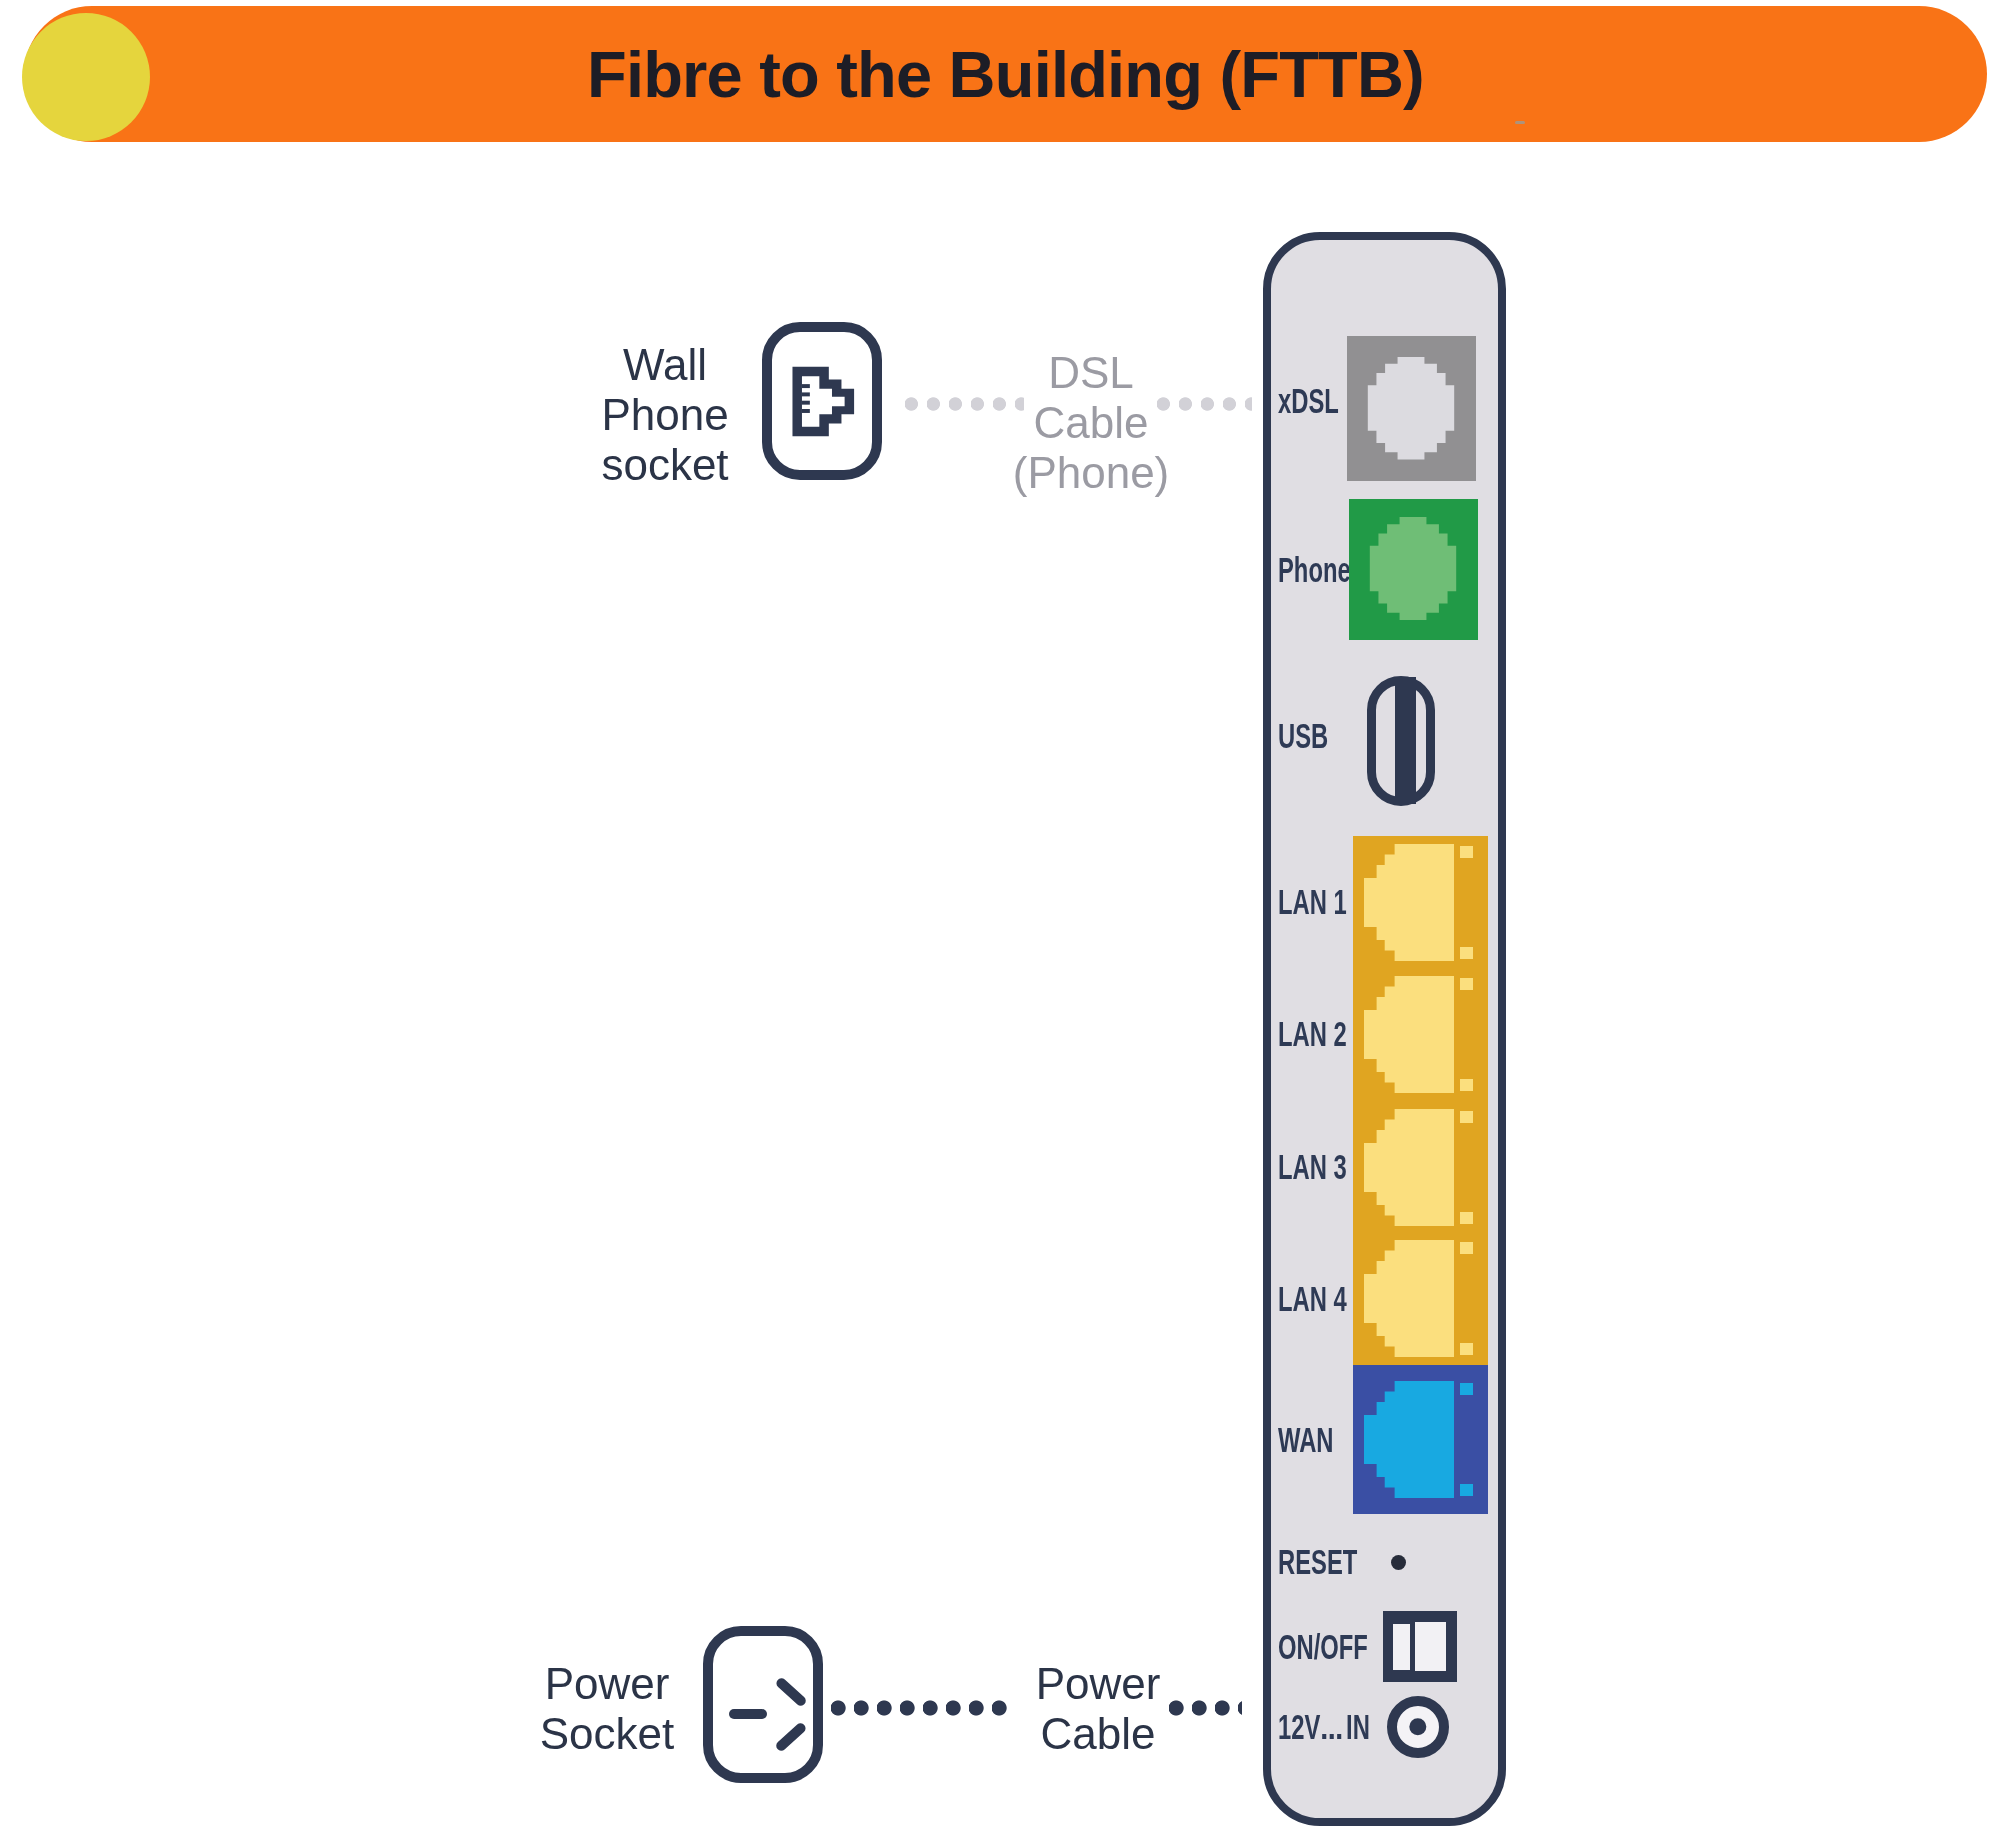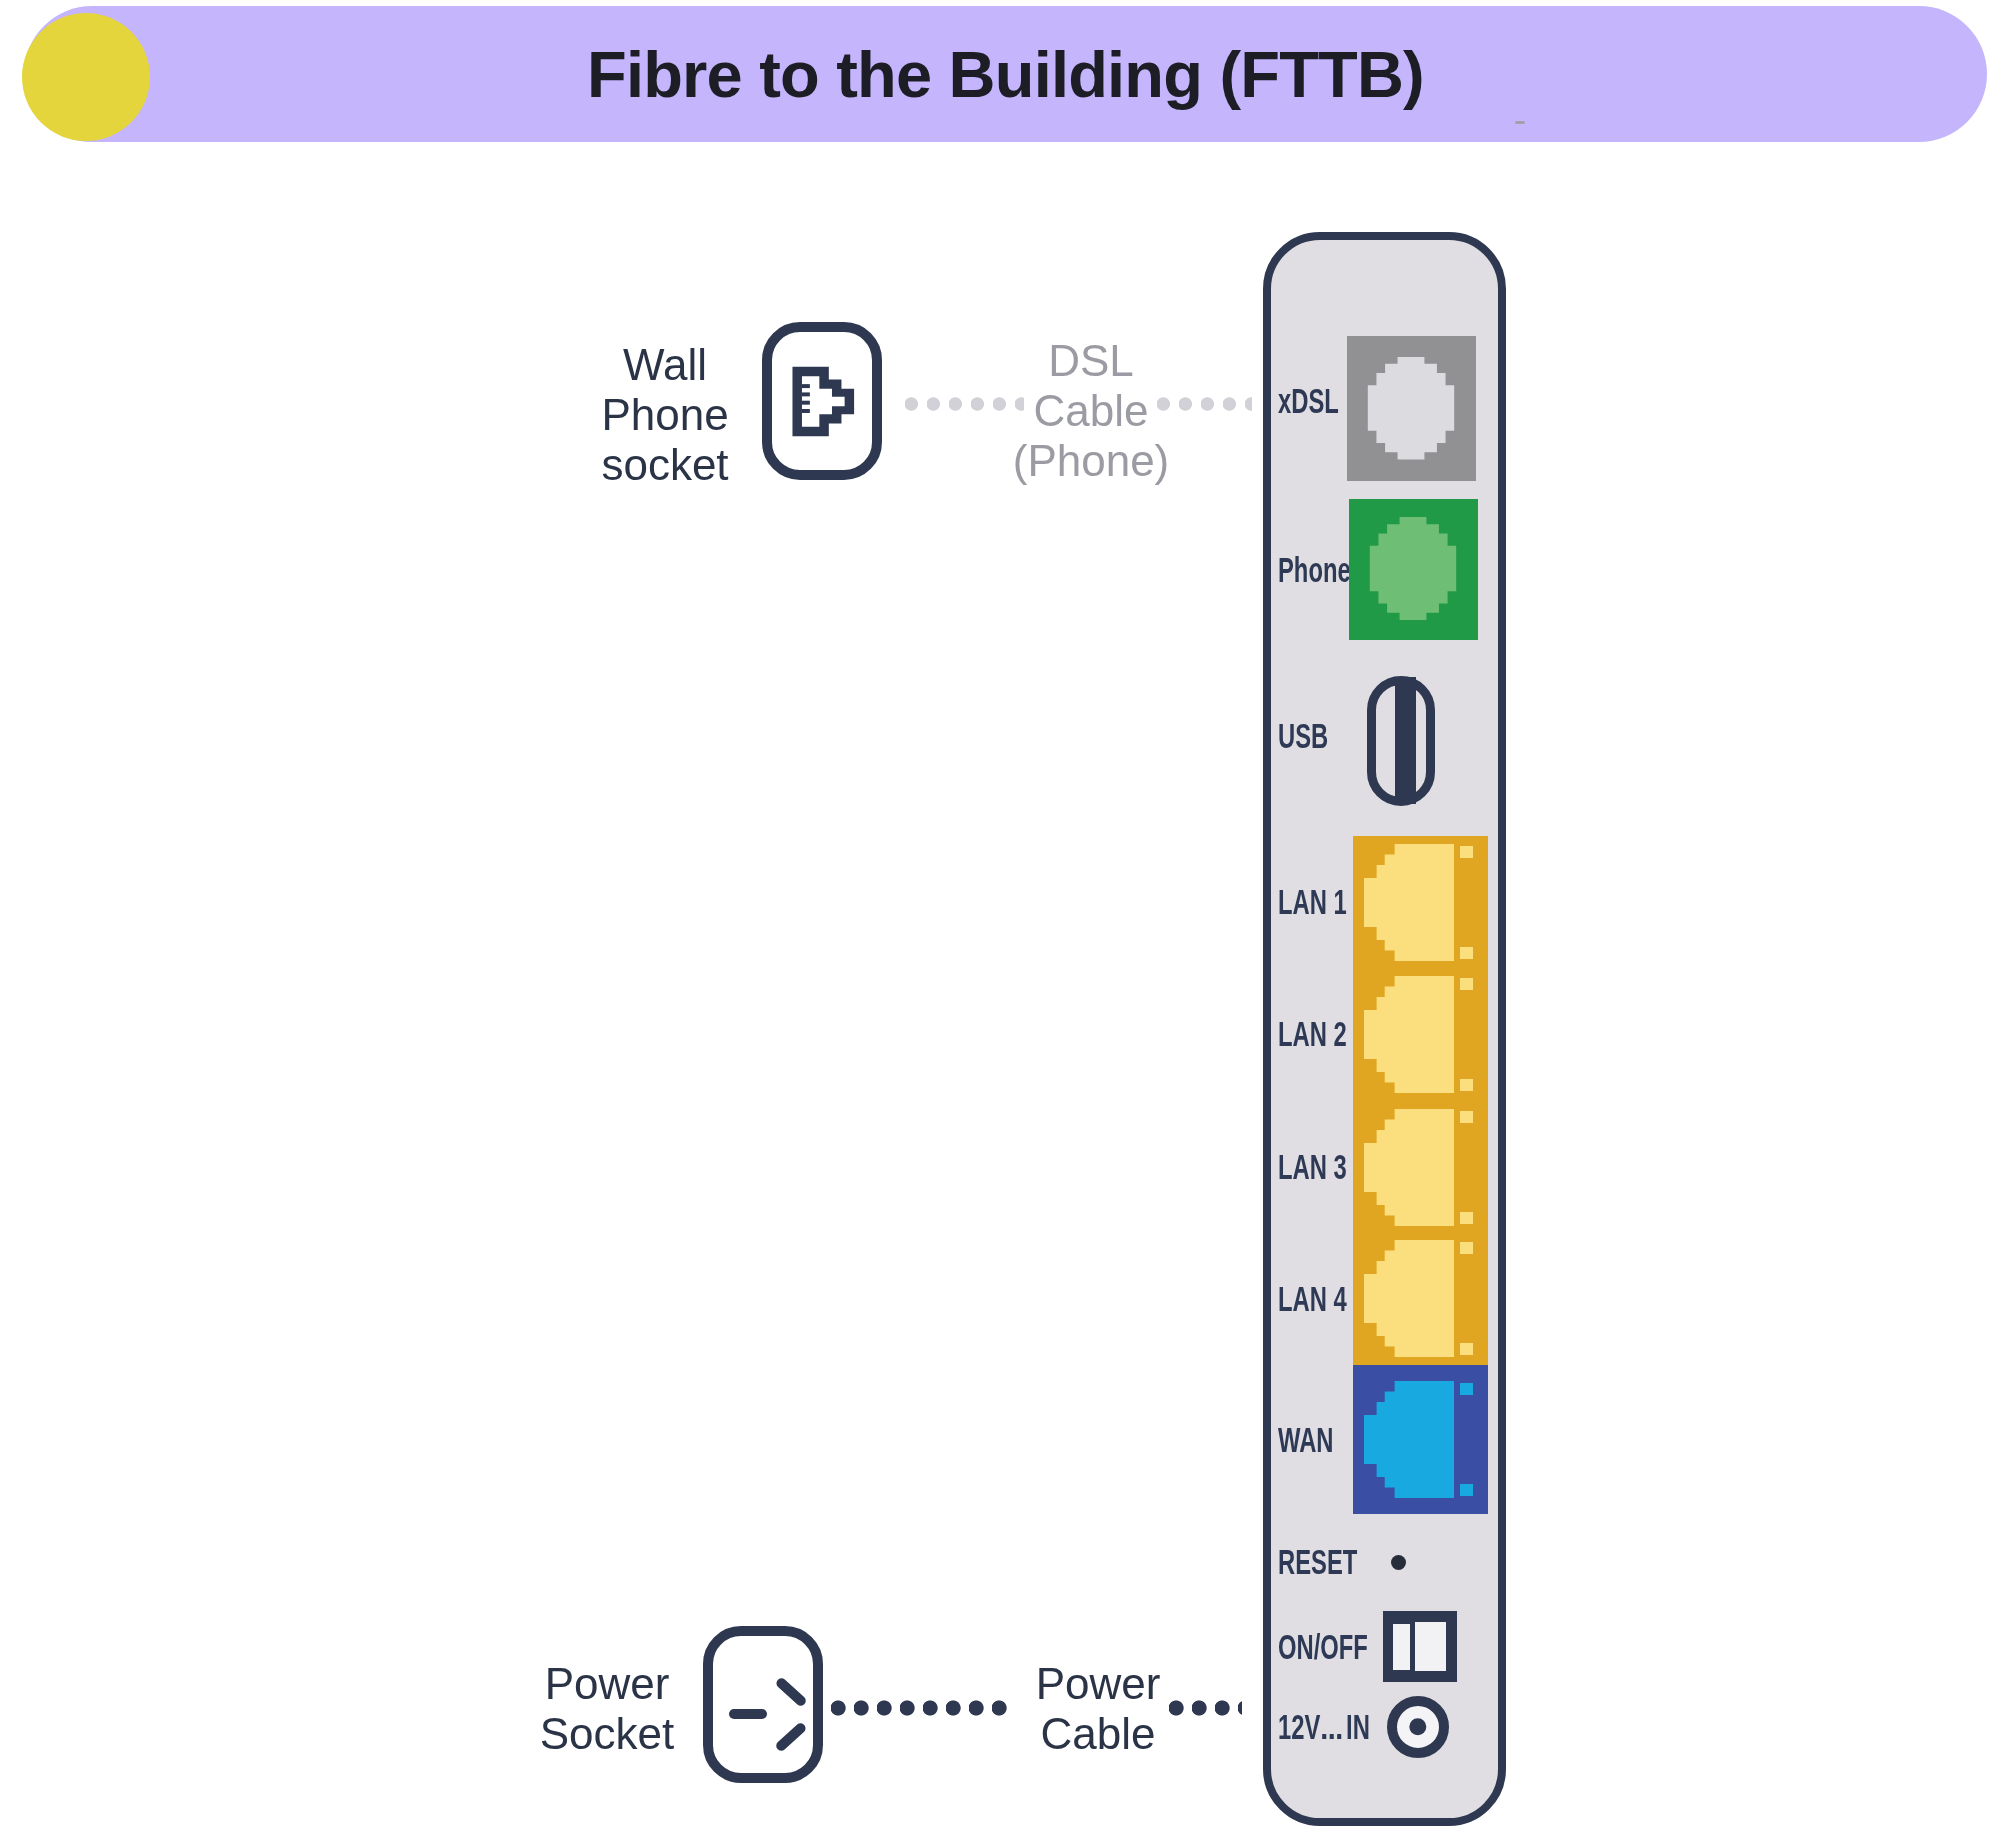--- a/index.html
+++ b/index.html
@@ -4,21 +4,21 @@
 <style>
   html,body { margin:0; padding:0; background:#ffffff; }
   .stage {
     position:relative; width:2010px; height:1837px;
     background:#ffffff; overflow:hidden;
     font-family:"Liberation Sans", sans-serif;
   }
   
   .banner {
     position:absolute; left:24px; top:6.3px; width:1963px; height:136px;
-    background:#c4b5fd; border-radius:68px;
+    background:#f97316; border-radius:68px;
     display:flex; align-items:center; justify-content:center;
   }
   .banner-circle {
     position:absolute; left:-1.6px; top:6.3px; width:128px; height:128px;
     border-radius:50%; background:#e5d53d;
   }
   .banner-title {
     font-size:65px; font-weight:bold; color:#1d1d26; letter-spacing:-0.8px;
   }
   .banner-artifact {
@@ -121,21 +121,21 @@
       <path d="M8 6 H54 V22 H70 V34 H86 V66 H70 V78 H54 V94 H8 Z" fill="#2e3850"></path>
       <path d="M20 18 H42 V34 H58 V44 H74 V56 H58 V66 H42 V82 H20 Z" fill="#ffffff"></path>
       <rect x="20" y="28" width="10" height="5" fill="#2e3850"></rect>
       <rect x="20" y="38.5" width="10" height="5" fill="#2e3850"></rect>
       <rect x="20" y="49" width="10" height="5" fill="#2e3850"></rect>
       <rect x="20" y="59.5" width="10" height="5" fill="#2e3850"></rect>
     </svg>
   </div>
 
   <div class="dots grey" style="left:905px; top:396px; width:119px;"></div>
-  <div class="big-label grey" style="left:1091px; top:336px;">
+  <div class="big-label grey" style="left:1091px; top:348px;">
     <div>DSL</div>
     <div>Cable</div>
     <div>(Phone)</div>
   </div>
   <div class="dots grey" style="left:1157px; top:396px; width:95px;"></div>
 
   <div class="panel"></div>
 
   <div class="port-label" style="top:401px;">xDSL</div>
   <div class="port-square" style="left:1347px; top:336px; width:129px; height:145px; background:#919092;">

